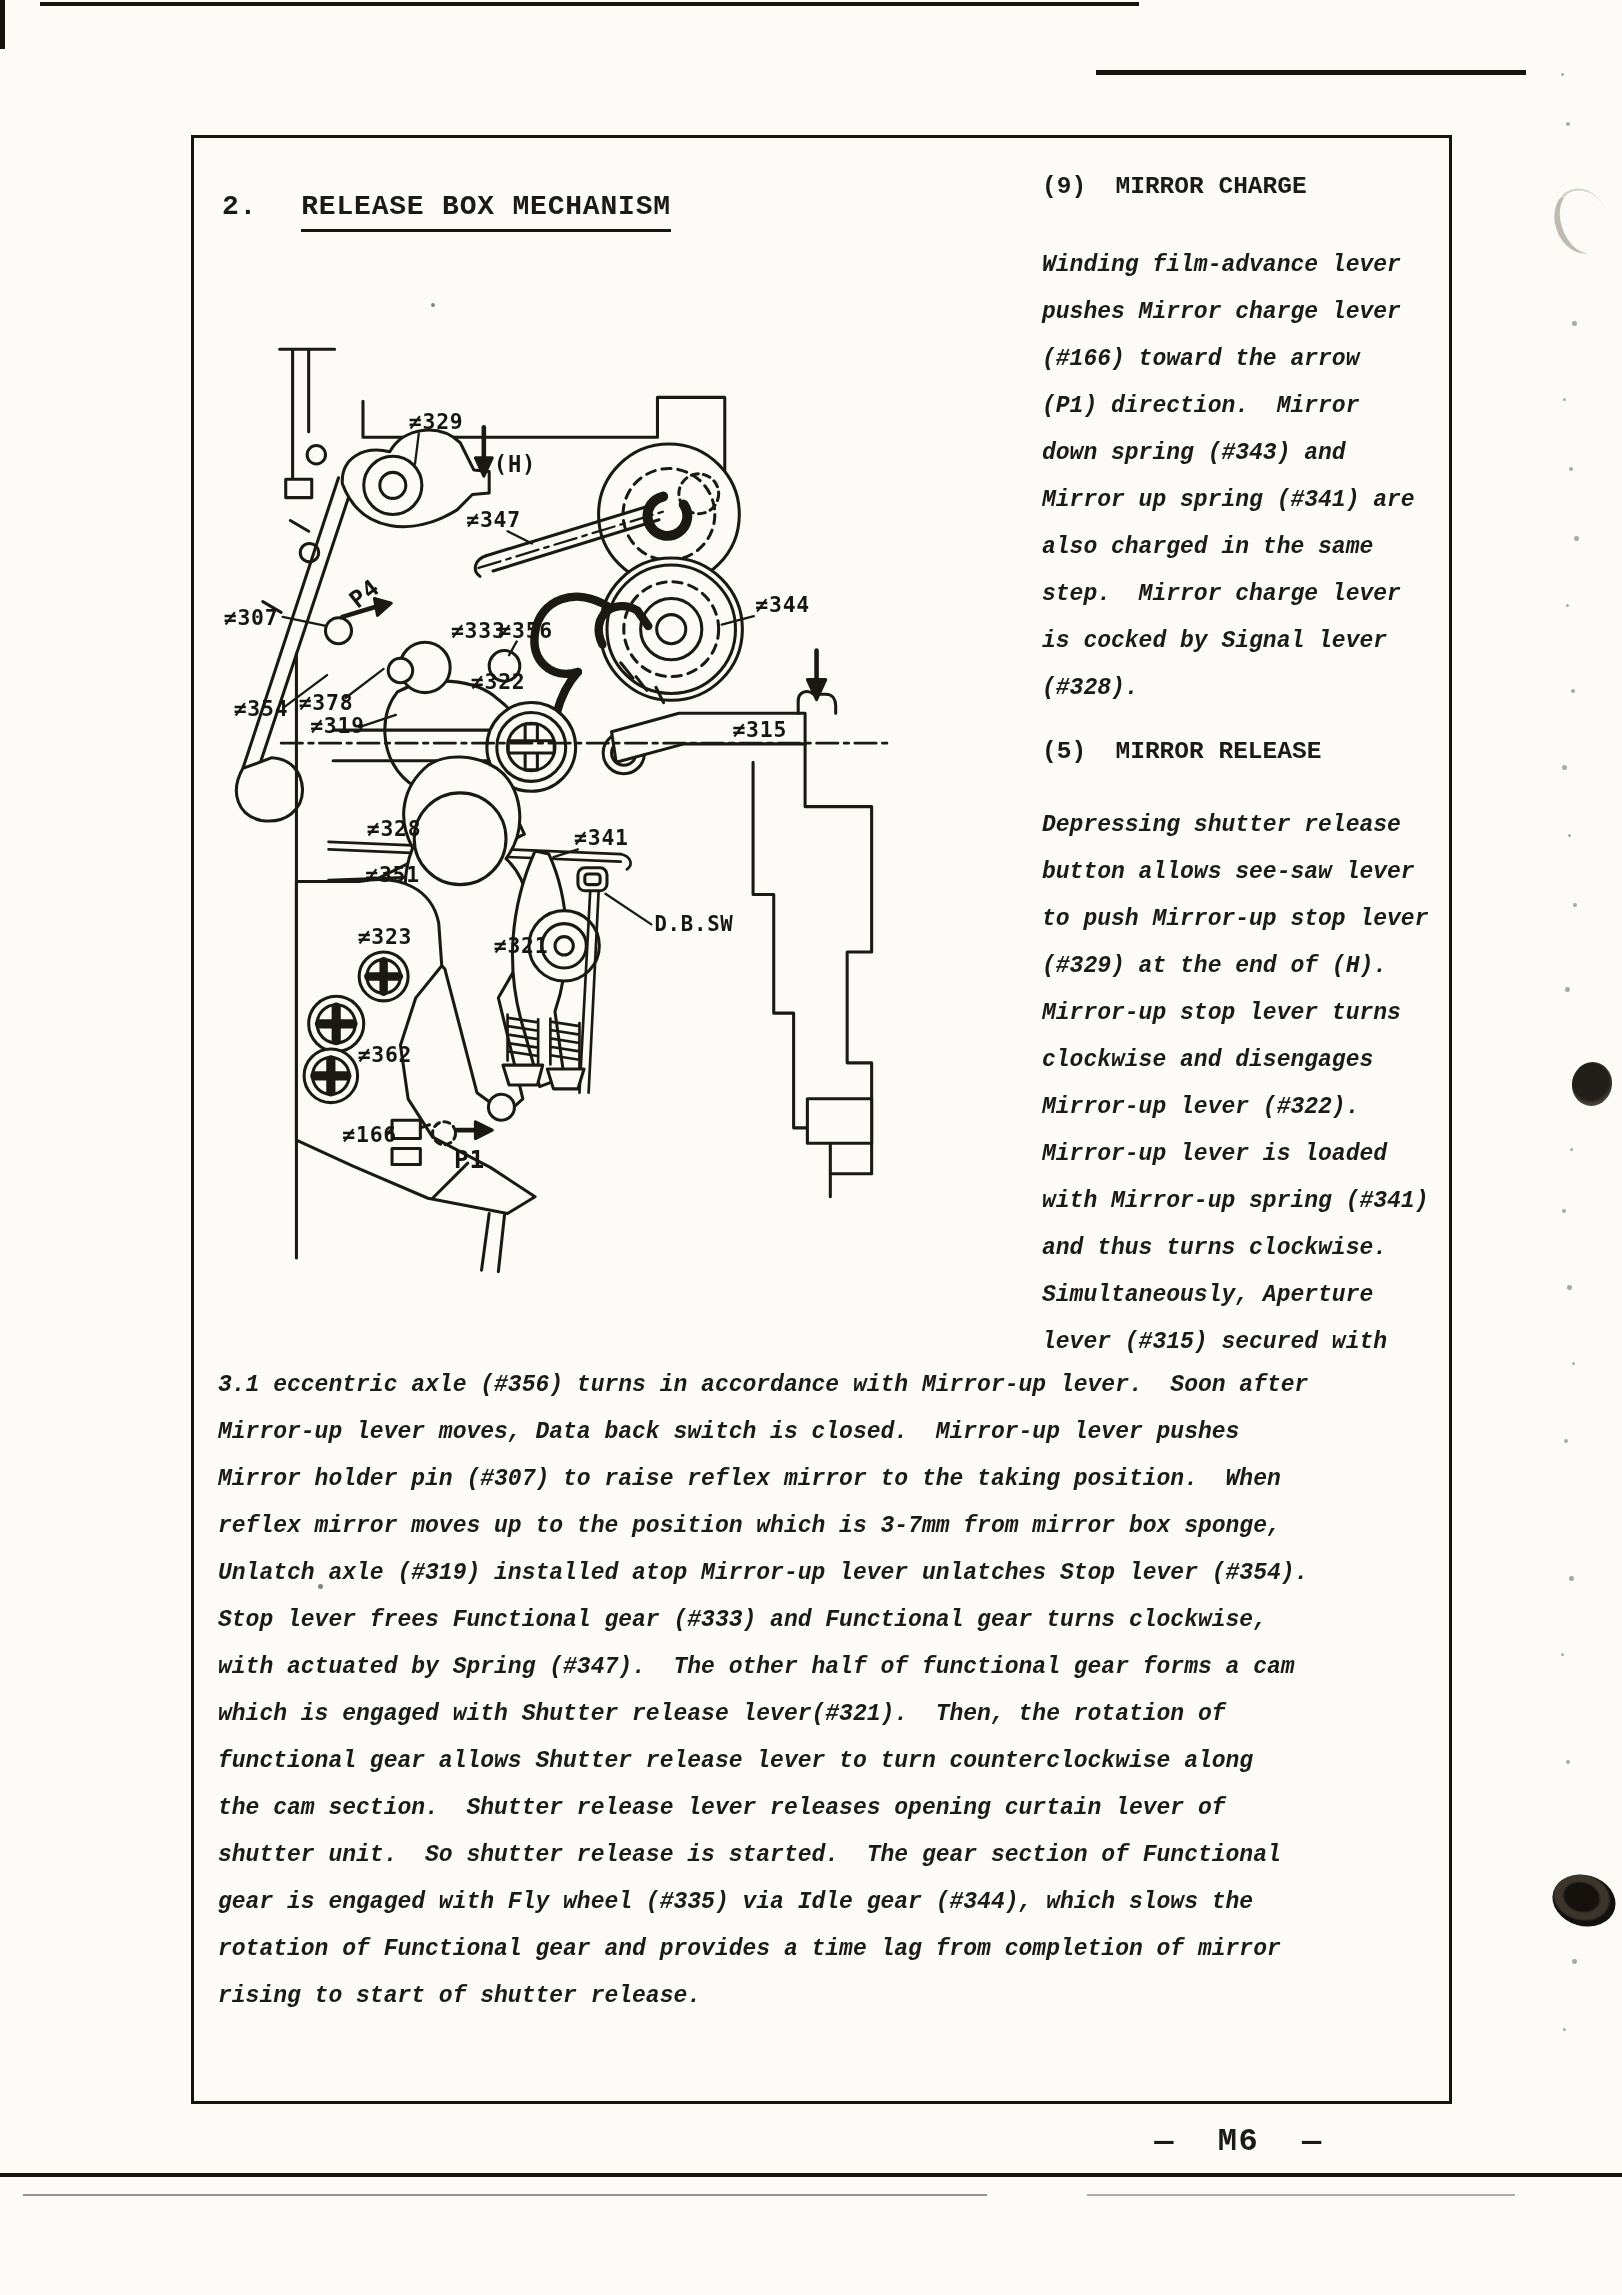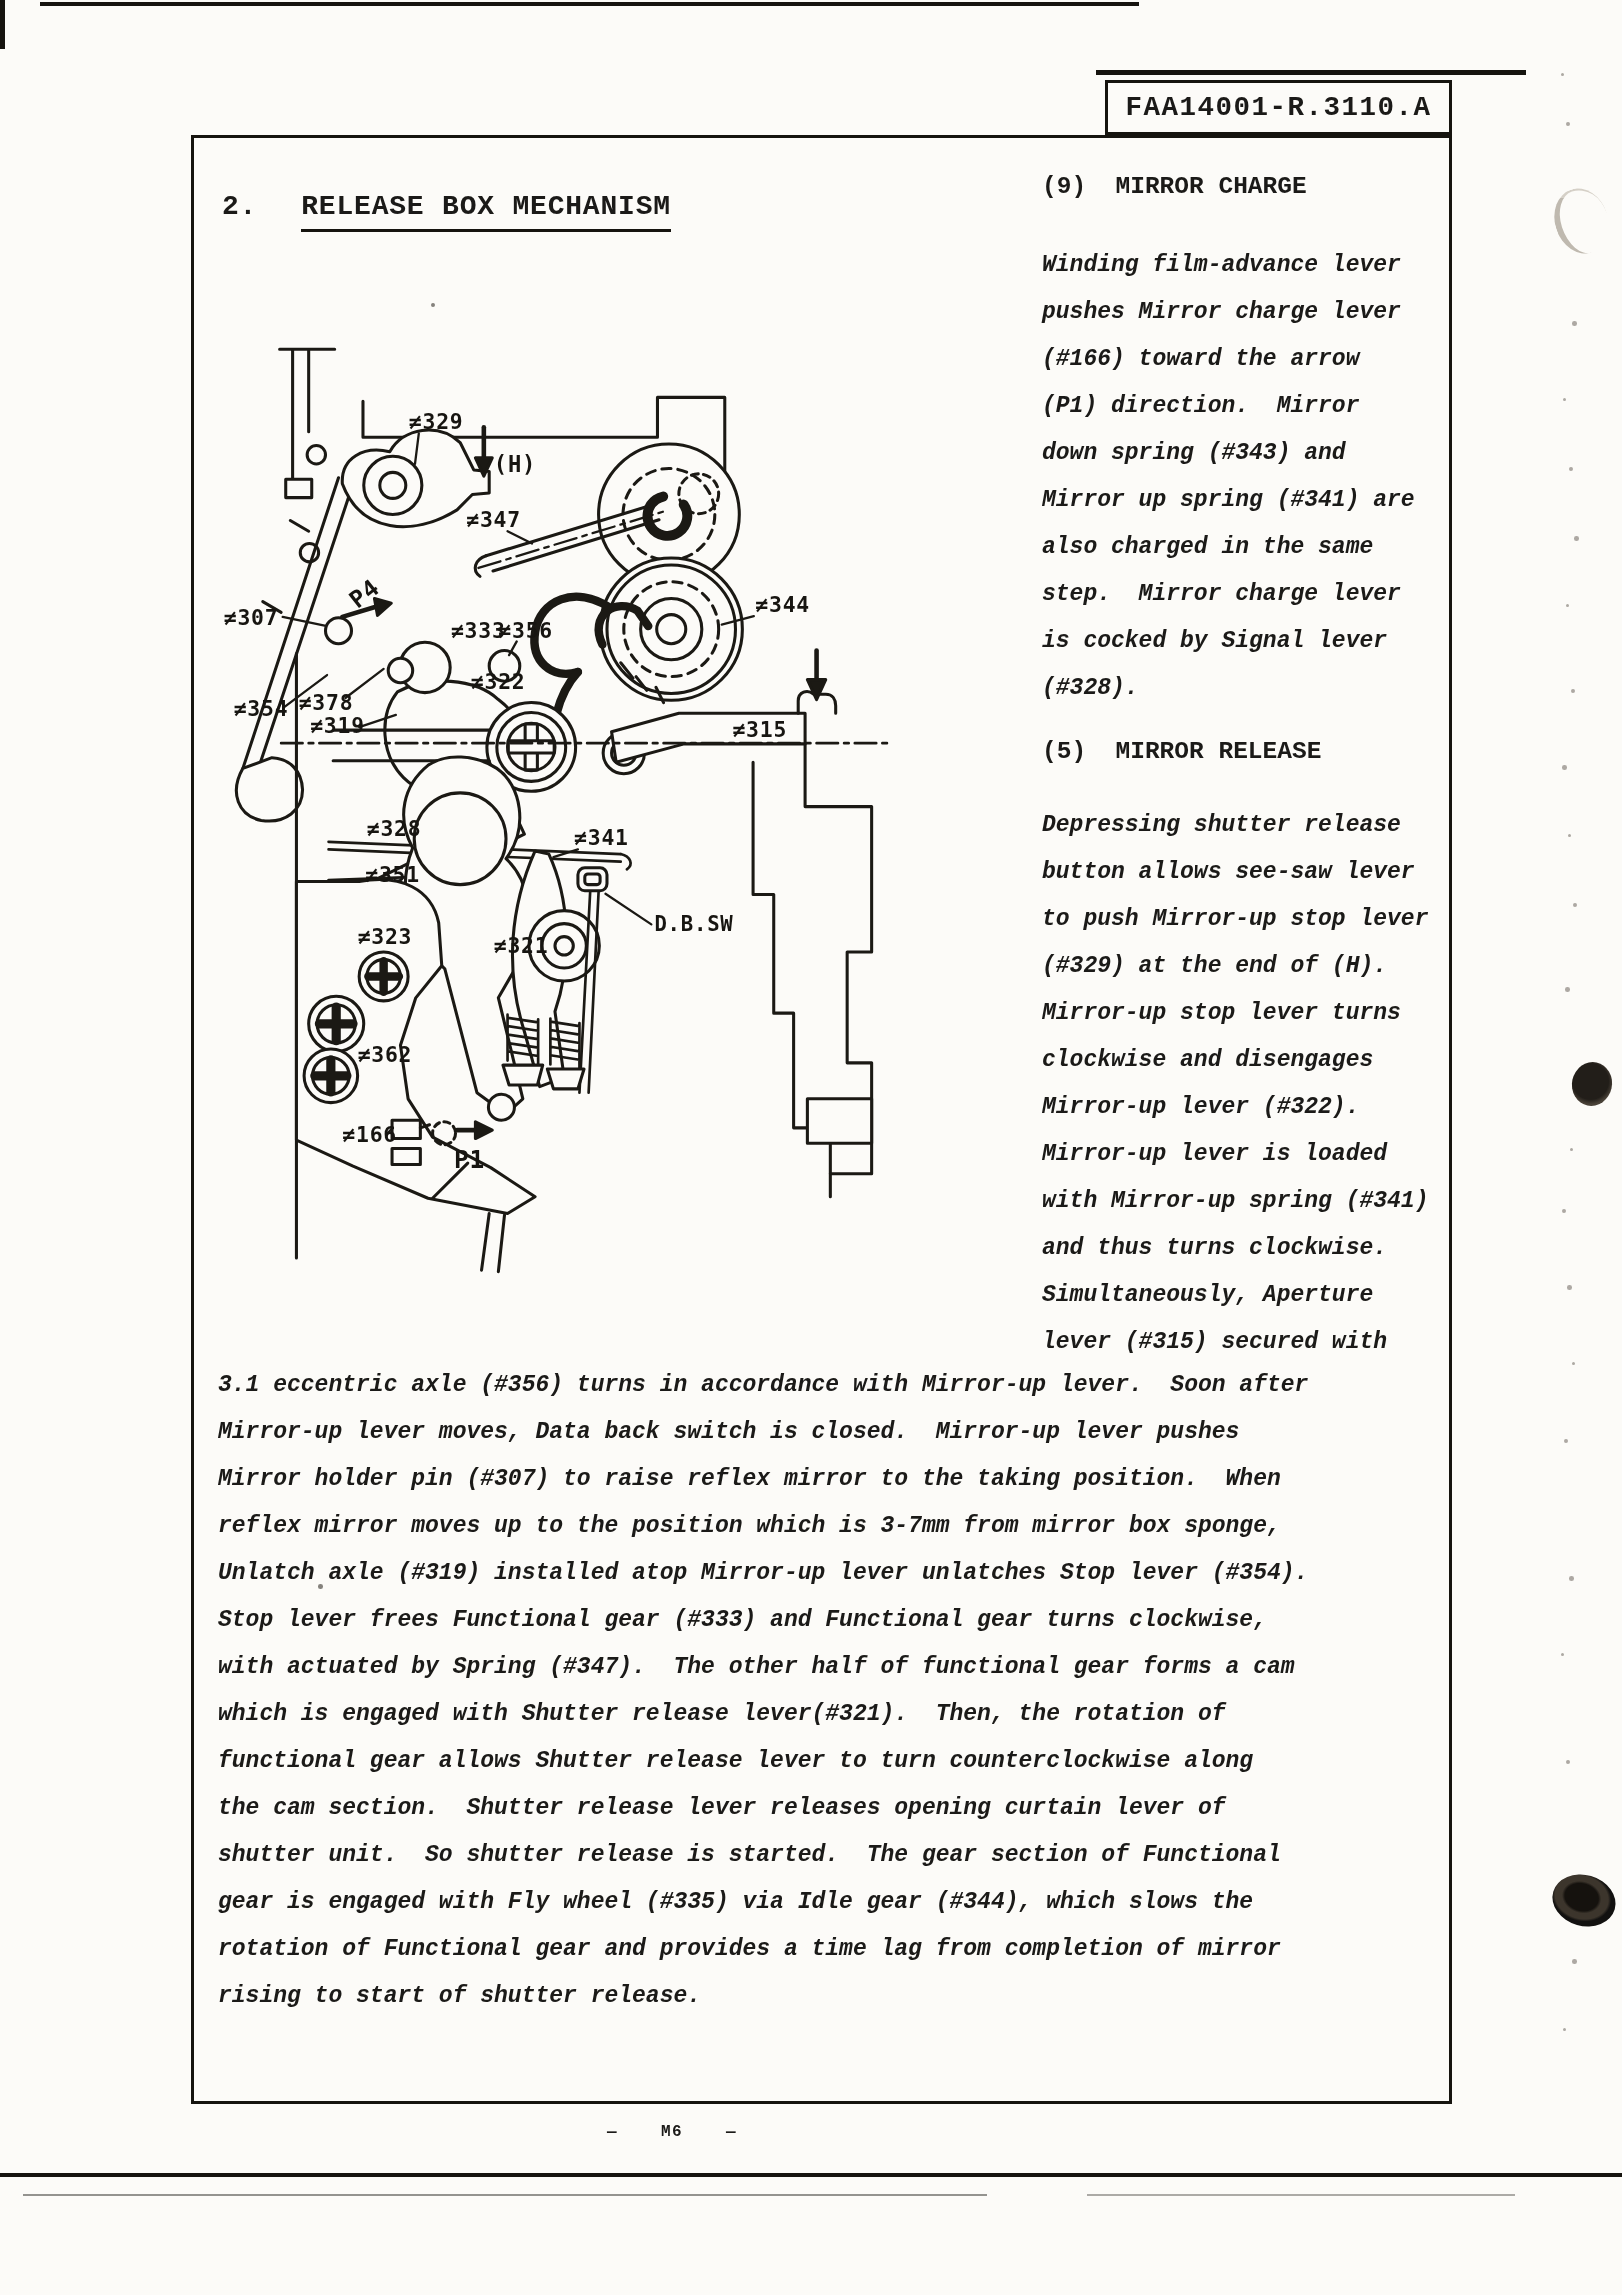--- a/index.html
+++ b/index.html
@@ -26,21 +26,21 @@
   }
   
   #section-title{position:absolute; left:222px; top:191px; font-size:28px; letter-spacing:0.8px; white-space:pre;}
   #section-title .num{margin-right:44px;}
   #section-title .t{border-bottom:3.8px solid #16140f; padding-bottom:6.9px;}
   
   .tblock{position:absolute; font-size:23px; letter-spacing:0; white-space:pre;font-style:italic;}
   .tline{height:47px; line-height:47px; white-space:pre;}
   .theading{position:absolute; font-size:24.5px; white-space:pre;}
   
-  #footer{position:absolute; left:0; top:2123px; width:1344px; text-align:center; font-size:16px; letter-spacing:1.5px; color:#1b1a18;}
+  #footer{position:absolute; left:0; top:2123px; width:1344px; text-align:right; font-size:32px; letter-spacing:1.5px; color:#1b1a18;}
   #footer span{margin:0 21.4px;}
   
   #diagram{position:absolute; left:197px; top:288px; width:719px; height:1025px;}
   #diagram svg text{font-family:"DejaVu Sans Mono",monospace; font-weight:bold; fill:#171511; letter-spacing:1px;}
   
   #crescent{position:absolute; left:1555px; top:188px; width:47px; height:64px;
     border-radius:50%; border-left:6.1px solid #b5aea3; border-top:2.3px solid #cfc9bf;
     transform:rotate(-18deg); opacity:.85;}
   #blob1{position:absolute; left:1572px; top:1062px; width:40px; height:44px; border-radius:50%;
     background:radial-gradient(circle at 45% 45%, #221e19 0 55%, #4a4238 70%, #2a251f 100%); transform:rotate(12deg);}
@@ -53,23 +53,20 @@
 
 <div id="page">
 
   <div class="scanline" style="left:40px;top:1.5px;width:1099px;height:4.6px;"></div>
   <div class="scanline" style="left:1096px;top:70px;width:430px;height:5.4px;"></div>
   <div class="scanline" style="left:0;top:0;width:5.4px;height:49px;"></div>
   <div class="scanline" style="left:0;top:2173px;width:1622px;height:3.8px;"></div>
   <div class="scanline" style="left:23px;top:2194px;width:964px;height:2.3px;opacity:.45;"></div>
   <div class="scanline" style="left:1087px;top:2194px;width:428px;height:2.3px;opacity:.35;"></div>
 
-  <div id="doccode-box">
-    <span>FAA14001-R.3110.A</span>
-  </div>
 
   <div id="main-box"></div>
 
   <div id="section-title"><span class="num">2.</span><span class="t">RELEASE BOX MECHANISM</span></div>
 
   <div class="theading" style="left:1042px; top:173px;">(9)  MIRROR CHARGE</div>
   <div class="tblock" style="left:1042px; top:242px; width:413px;"><div class="tline">Winding film-advance lever</div><div class="tline">pushes Mirror charge lever</div><div class="tline">(#166) toward the arrow</div><div class="tline">(P1) direction.  Mirror</div><div class="tline">down spring (#343) and</div><div class="tline">Mirror up spring (#341) are</div><div class="tline">also charged in the same</div><div class="tline">step.  Mirror charge lever</div><div class="tline">is cocked by Signal lever</div><div class="tline">(#328).</div></div>
   <div class="theading" style="left:1042px; top:738px;">(5)  MIRROR RELEASE</div>
   <div class="tblock" style="left:1042px; top:802px; width:417px;"><div class="tline">Depressing shutter release</div><div class="tline">button allows see-saw lever</div><div class="tline">to push Mirror-up stop lever</div><div class="tline">(#329) at the end of (H).</div><div class="tline">Mirror-up stop lever turns</div><div class="tline">clockwise and disengages</div><div class="tline">Mirror-up lever (#322).</div><div class="tline">Mirror-up lever is loaded</div><div class="tline">with Mirror-up spring (#341)</div><div class="tline">and thus turns clockwise.</div><div class="tline">Simultaneously, Aperture</div><div class="tline">lever (#315) secured with</div></div>
 

